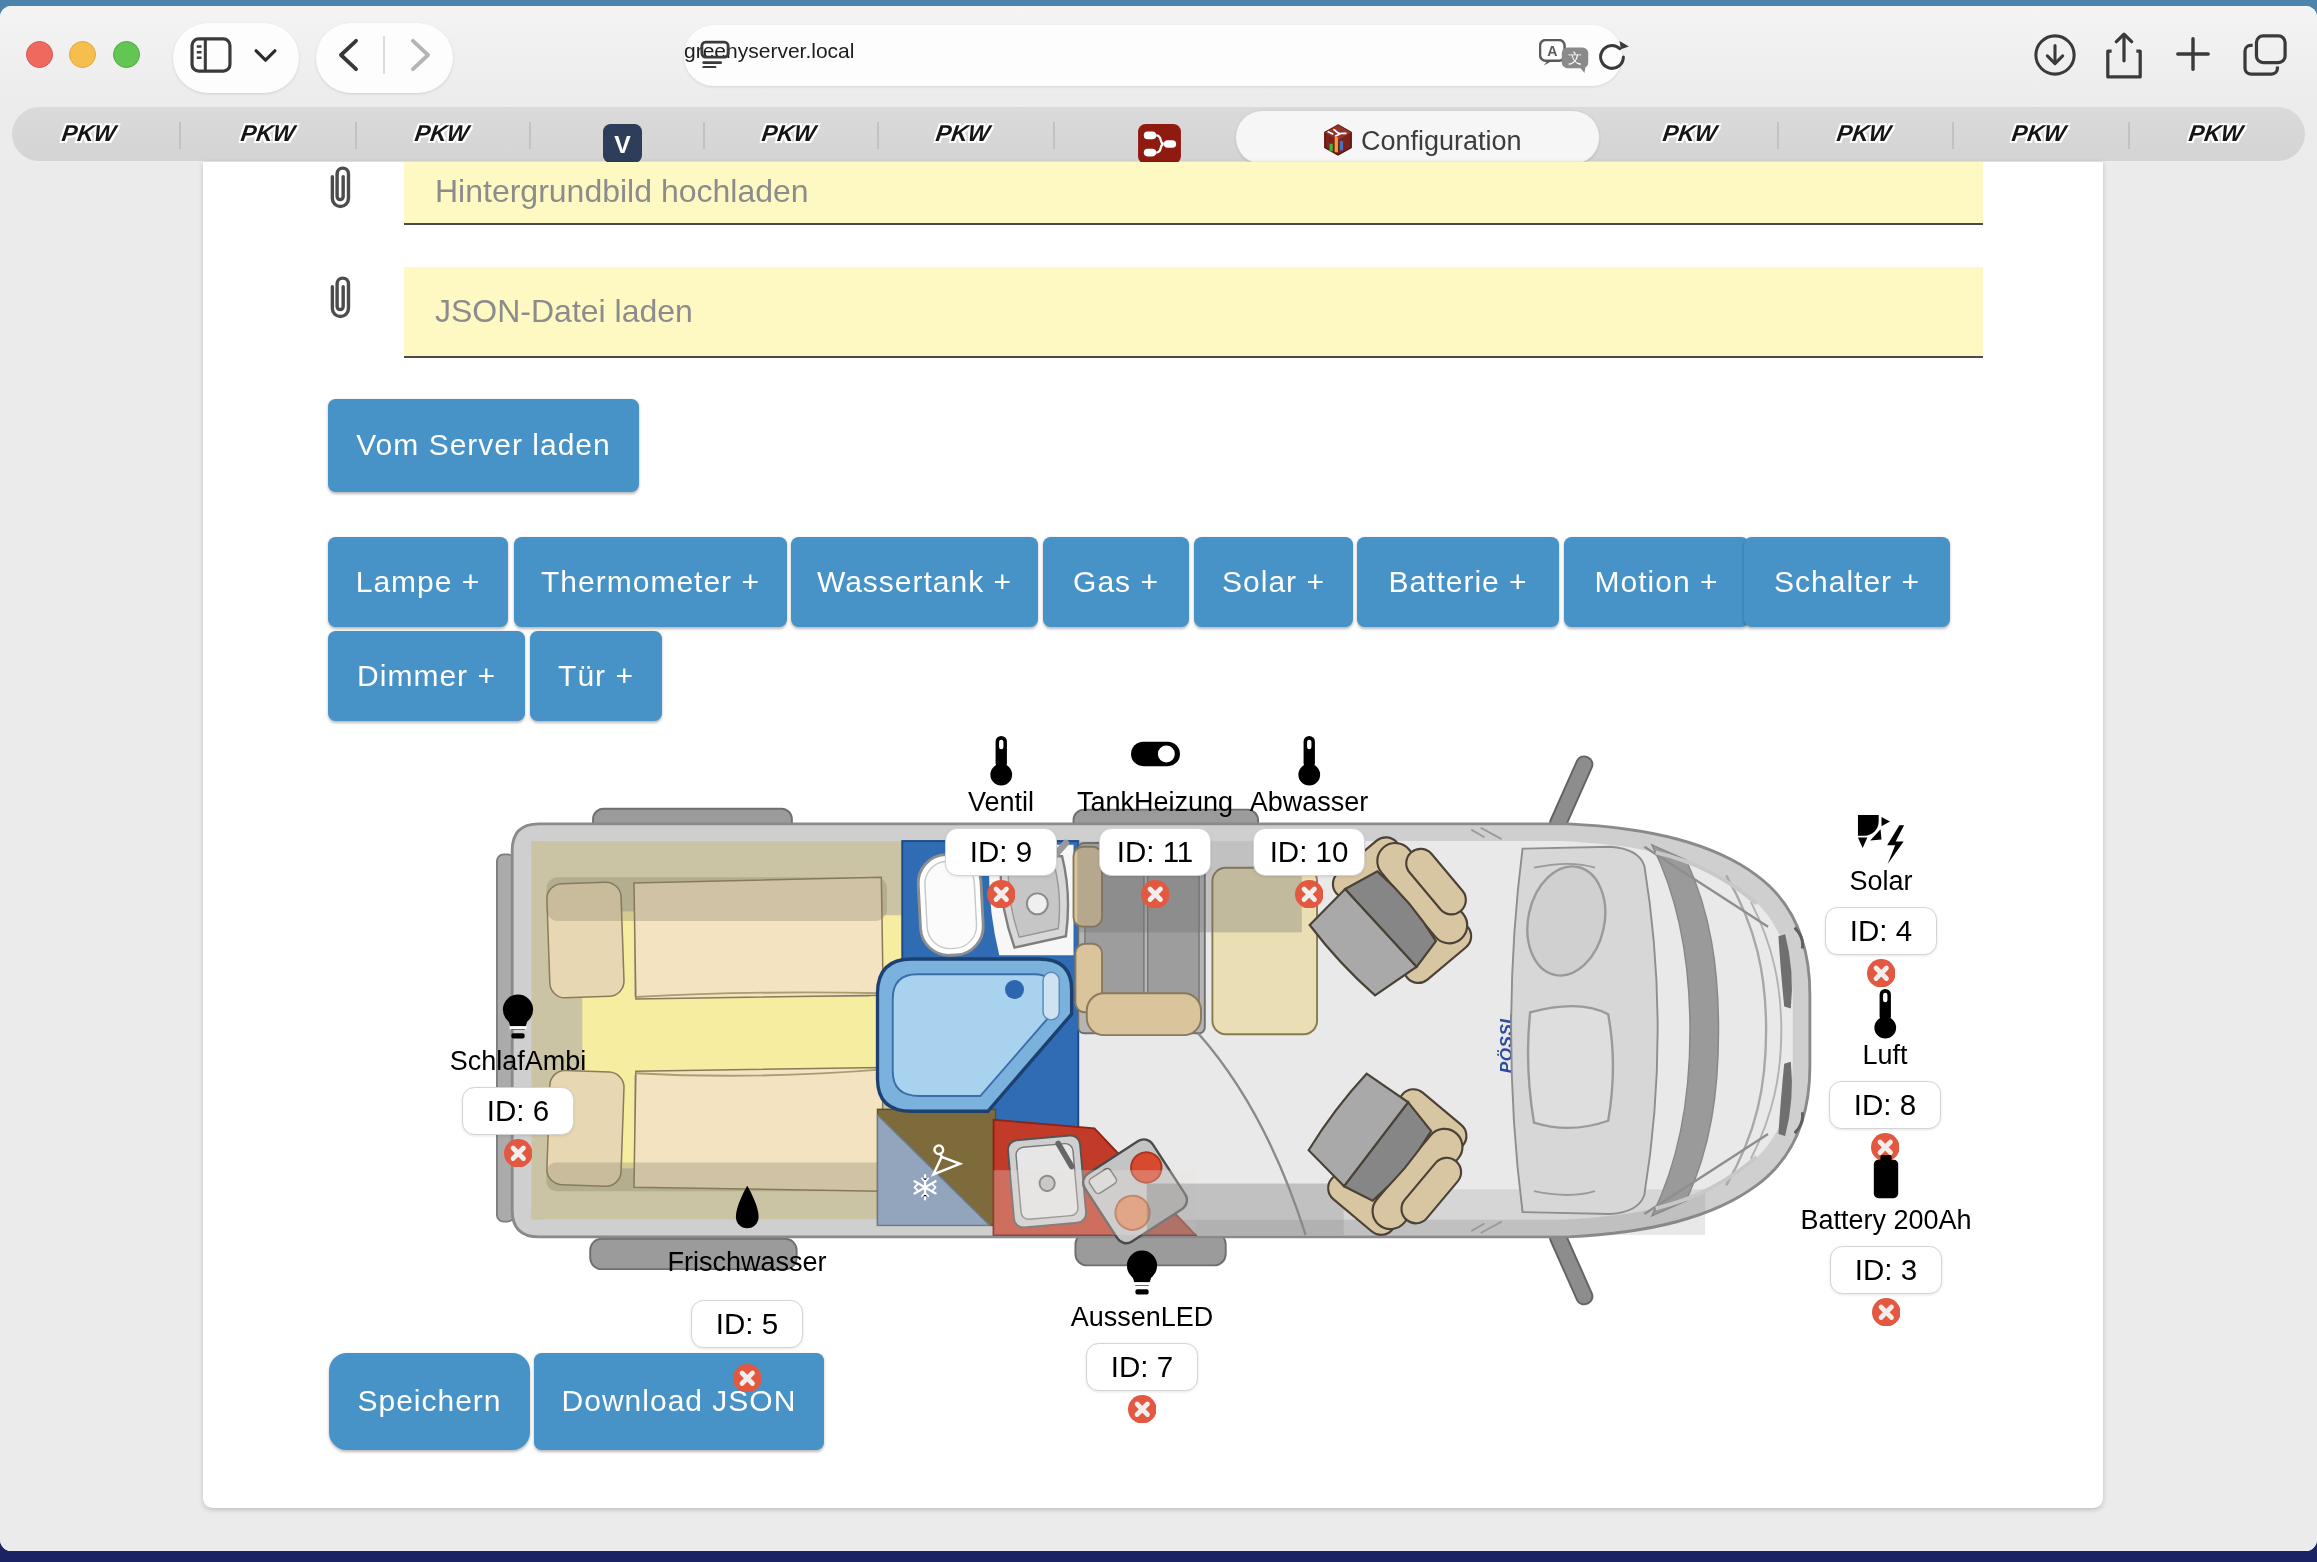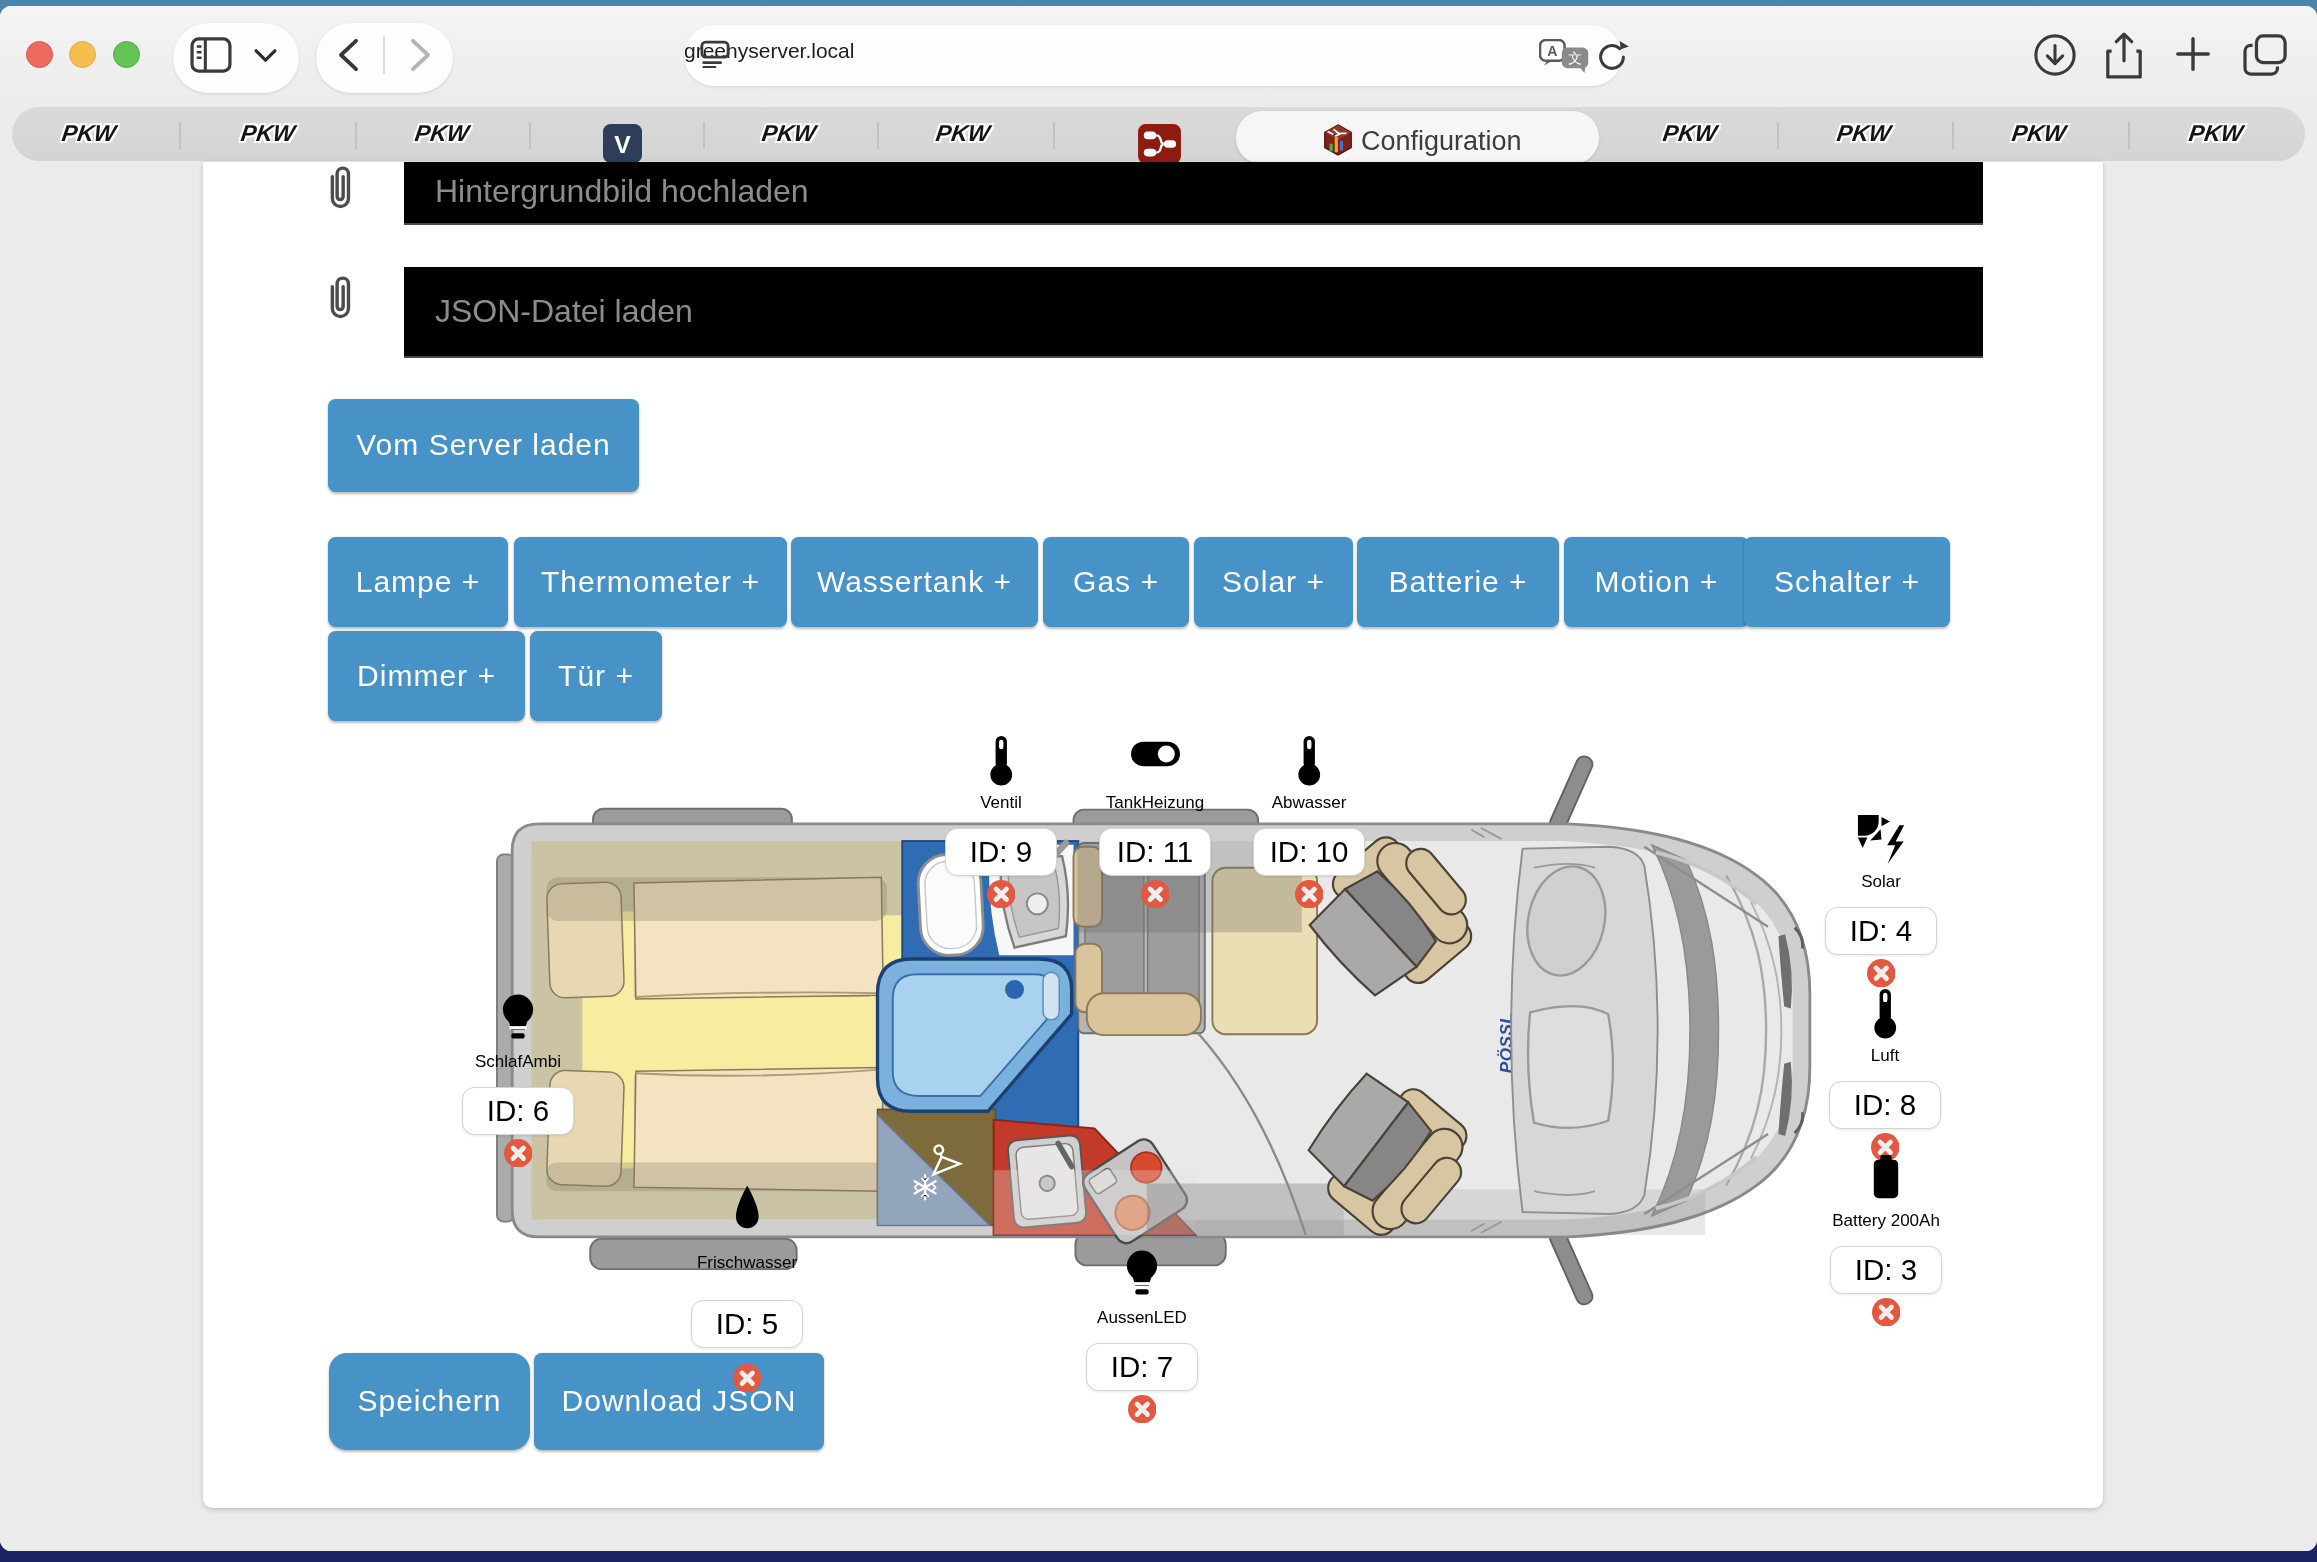--- a/index.html
+++ b/index.html
@@ -24,29 +24,29 @@
 
   .icnbtn { position:absolute; color:#3a3a3a; z-index:3; }
 
   
   .pkw { position:absolute; top:18px; width:76px; margin-left:-38px; text-align:center; font-size:23px; font-weight:bold; font-style:italic; color:#151515; transform:skewX(-8deg); text-shadow:0 0 1.9px #fff,0 0 1.9px #fff,0 0 2.9px #fff,0 0 2.9px #fff, 1.9px 1.9px 0 #fff, -1.9px -1.9px 0 #fff, 1.9px -1.9px 0 #fff, -1.9px 1.9px 0 #fff; }
   .sep { position:absolute; top:20px; width:1.9px; height:27px; background:#c2c2c2; }
   .confpill { position:absolute; left:1235px; top:8.6px; width:365px; height:55px; background:#f6f6f6; border-radius:27.6px; border:1px solid #d2d2d2; box-shadow:0 1px 1.9px rgba(0,0,0,0.10); }
   .conftext { position:absolute; left:126px; top:13.3px; font-size:27px; color:#3c3c3c; }
 
   
-  .inrow { position:absolute; left:404px; width:1579px; background:#000000; border-bottom:2.9px solid #4a4a4a; }
+  .inrow { position:absolute; left:404px; width:1579px; background:#fef9c3; border-bottom:2.9px solid #4a4a4a; }
   .intext { position:absolute; left:31px; font-size:32px; color:#8c8c8c; }
   .clip { position:absolute; left:321px; }
 
   .btn { position:absolute; background:#4792c6; color:#fff; font-size:30px; letter-spacing:1px; border-radius:7.6px; box-shadow:0 1.9px 2.9px rgba(0,0,0,0.28); display:flex; align-items:center; justify-content:center; }
 
   
   .sensor { position:absolute; width:266px; margin-left:-133px; display:flex; flex-direction:column; align-items:center; z-index:5; }
-  .slabel { font-size:17px; line-height:27px; color:#000; margin-top:3.8px; white-space:nowrap; }
+  .slabel { font-size:27px; line-height:27px; color:#000; margin-top:3.8px; white-space:nowrap; }
   .spill { margin-top:11.4px; background:#fff; border:1.9px solid #d4d4d4; border-radius:12.4px; height:48px; min-width:112px; padding:0 13.3px; display:flex; align-items:center; justify-content:center; font-size:29.5px; color:#000; box-shadow:0 1px 2.9px rgba(0,0,0,0.10); }
   .sx { margin-top:3.8px; width:28.5px; height:28.5px; }
 </style>
 </head>
 <body>
 <div class="desktop">
 <div class="window">
   <div class="titlebar">
     <div class="tl r"></div>
         <div class="tl y"></div>

